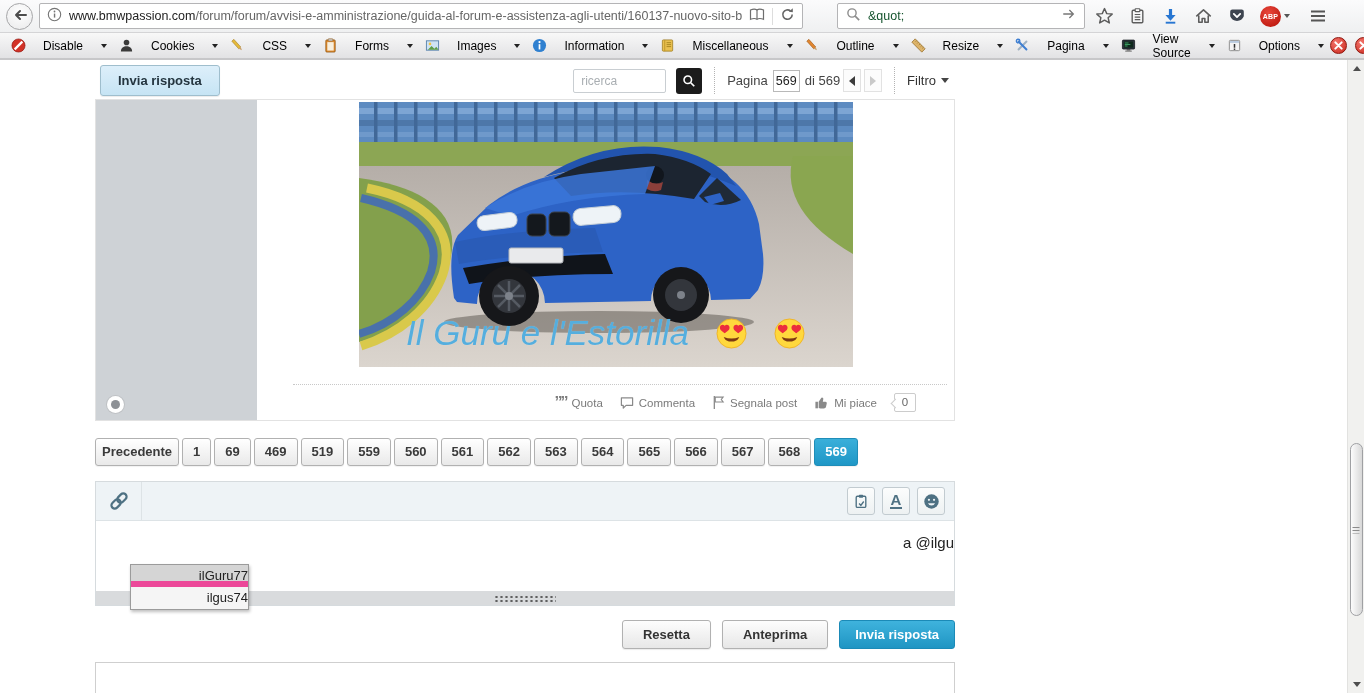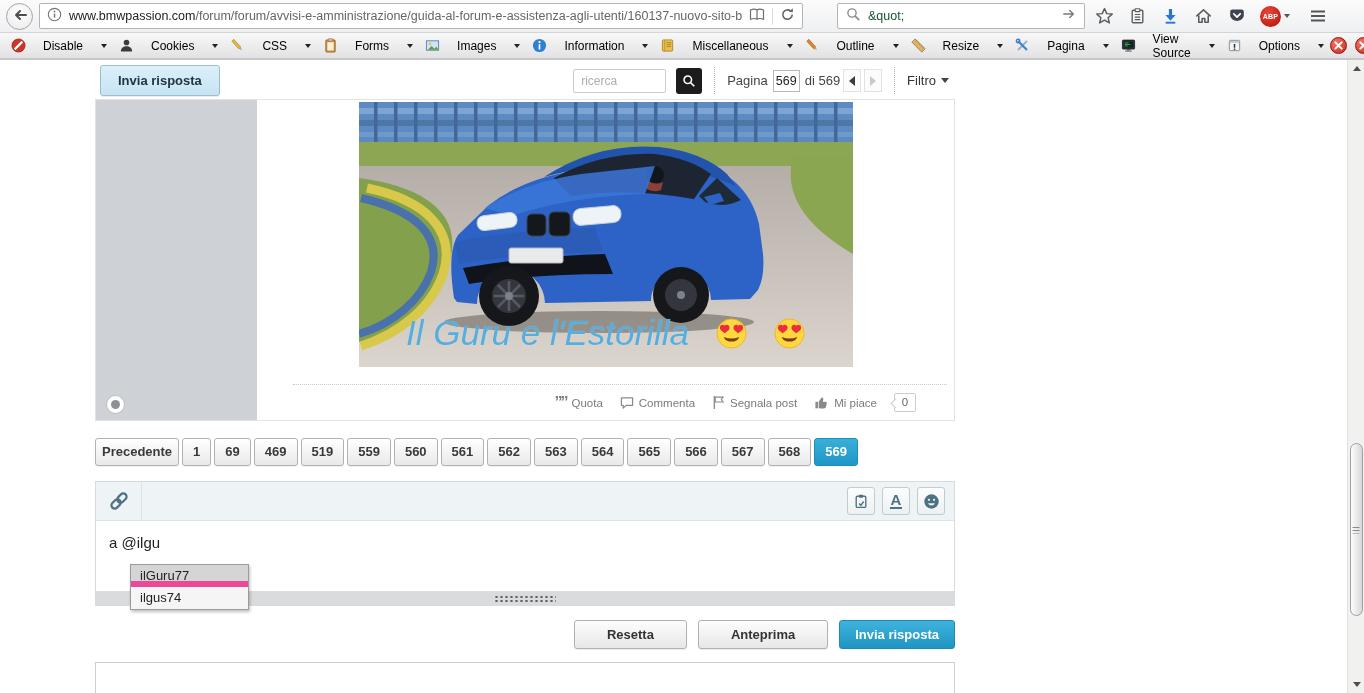--- a/index.html
+++ b/index.html
@@ -106,33 +106,33 @@
   .editor-toolbar { height:39px; background:#eef3f6; border-bottom:1px solid #dde3e6;
     display:flex; align-items:center; }
   .link-cell { width:46px; height:100%; display:flex; align-items:center; justify-content:center;
     border-right:1px solid #dde3e6; }
   .tb-right { margin-left:auto; display:flex; gap:7px; padding-right:9px; }
   .tb-btn { width:28px; height:28px; border:1px solid #c2cbd0; border-radius:3px;
     background:linear-gradient(#fcfdfd,#edf1f2); display:flex; align-items:center; justify-content:center; }
   .a-glyph { font-size:15px; font-weight:bold; color:#4e7183; border-bottom:2px solid #4e7183;
     line-height:14px; padding:0 1px; }
   .editor-body { height:70px; background:#fff; position:relative; font-size:15px; color:#222;
-    padding:13px 0 0 13px; }
+    padding:13px 0 0 13px;text-align:right; }
   .autocomplete { position:absolute; left:34px; top:43px; width:119px; border:1px solid #9b9b9b;
     background:#f5f5f5; box-shadow:1px 2px 3px rgba(0,0,0,.25); z-index:5; }
   .ac-item { height:22px; line-height:22px; padding-left:9px; font-size:13px; color:#222; }
   .ac-item.sel { background:#d5d5d5; border-bottom:6px solid #ec4899; }
   .resize-bar { height:14px; background:#d9dbdd; position:relative; }
   .grip { position:absolute; left:50%; top:3.5px; transform:translateX(-50%); width:62px; height:8px;
     background-image:radial-gradient(circle, #5f5f5f 1px, transparent 1.3px); background-size:5px 4px; }
 
   
   .form-buttons { display:flex; justify-content:flex-end; gap:11px; margin-top:14px; }
   .btn-gray { background:linear-gradient(#fdfdfd,#e7e7e7); border:1px solid #b1b1b1; border-radius:3px;
-    padding:6px 32px; font-weight:bold; font-size:13px; color:#333; box-shadow:0 1px 1px rgba(0,0,0,.08); }
+    padding:6px 20px; font-weight:bold; font-size:13px; color:#333; box-shadow:0 1px 1px rgba(0,0,0,.08); }
   .btn-primary { background:linear-gradient(#3fb3dd,#1f95c3); border:1px solid #1b8ab7; border-radius:3px;
     padding:6px 15px; font-weight:bold; font-size:13px; color:#fff; }
   .next-box { margin-top:13px; height:60px; border:1px solid #cfcfcf; background:#fff; }
 
   
   .scrollbar { position:absolute; right:0; top:60px; width:17px; height:633px; background:#f1f1ef;
     border-left:1px solid #e2e2e0; }
   .sb-up { position:absolute; top:6px; left:4.5px; width:0; height:0; border-left:4px solid transparent;
     border-right:4px solid transparent; border-bottom:5px solid #4e4e4e; }
   .sb-down { position:absolute; bottom:6px; left:4.5px; width:0; height:0; border-left:4px solid transparent;

